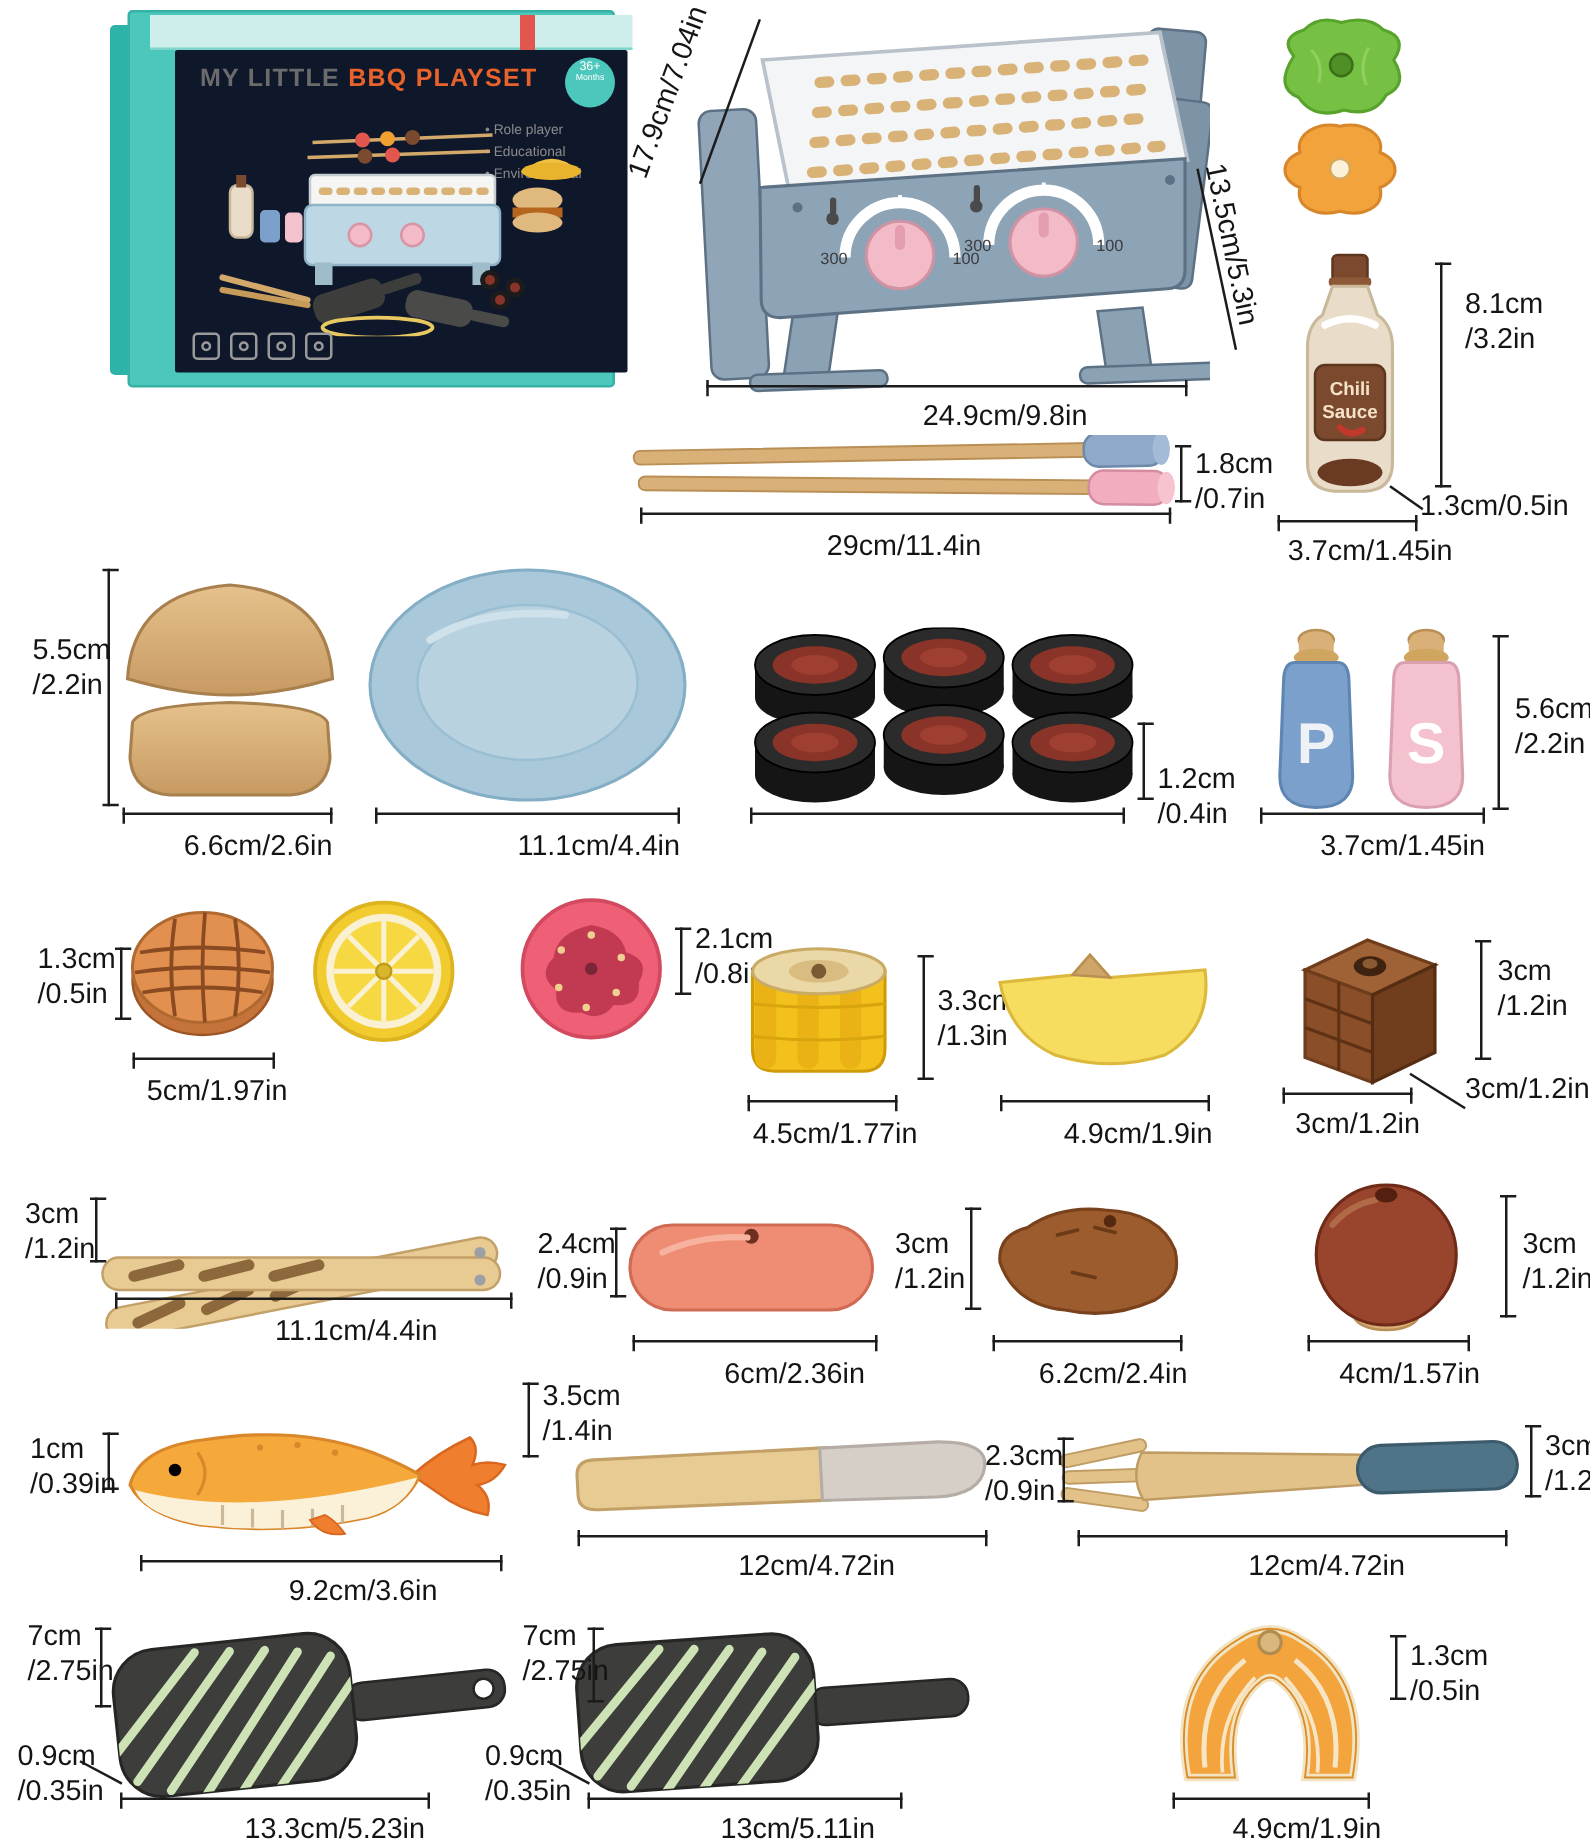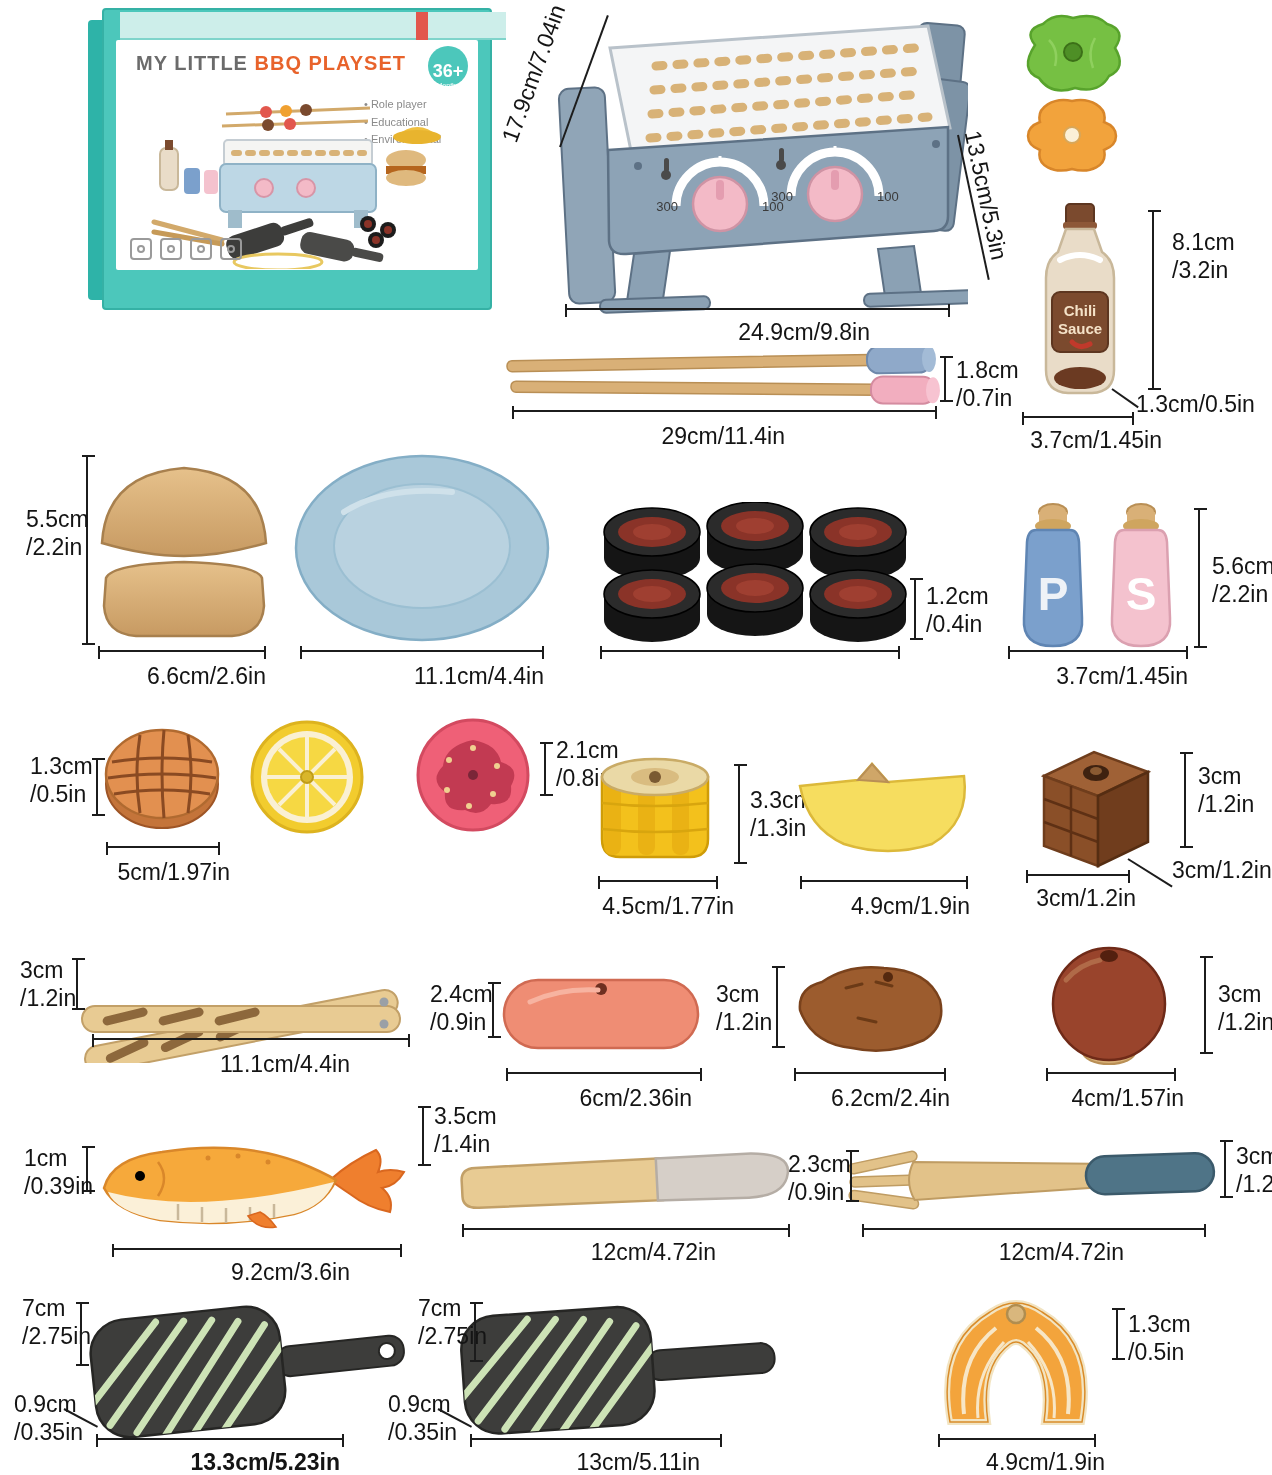--- a/index.html
+++ b/index.html
@@ -18,25 +18,25 @@
   .dline { position:absolute; border-top:2px solid #1c1c1c; height:0; transform-origin:left center; }
   .rotA { transform:rotate(-70deg); transform-origin:left bottom; }
   .rotB { transform:rotate(78deg); transform-origin:left top; }
 
   
   .pbox { position:absolute; left:88px; top:8px; width:404px; height:302px; }
   .pbox-side { position:absolute; left:0; top:12px; width:16px; height:280px; background:#2eb3a8; border-radius:4px 0 0 4px; }
   .pbox-main { position:absolute; left:14px; top:0; width:390px; height:302px; background:#4cc7bb; border:2px solid #35b1a5; border-radius:4px; }
   .pbox-topstrip { position:absolute; left:16px; top:2px; width:386px; height:28px; background:#cdeeea; border-bottom:2px solid #7fd4cb; }
   .pbox-redtab { position:absolute; left:296px; top:0; width:12px; height:28px; background:#e2574d; }
-  .pbox-face { position:absolute; left:12px; top:30px; width:362px; height:230px; background:#ffffff; border-radius:2px; }
+  .pbox-face { position:absolute; left:36px; top:30px; width:362px; height:258px; background:#0f172a; border-radius:2px; }
   .pbox-title { position:absolute; left:20px; top:12px; font-size:20px; font-weight:bold; letter-spacing:1px; }
   .pbox-title .t1 { color:#6b6b6b; } .pbox-title .t2 { color:#e8632b; }
   .pbox-badge { position:absolute; right:10px; top:6px; width:40px; height:40px; border-radius:50%; background:#4cc7bb; color:#fff; text-align:center; }
-  .pbox-badge .b1 { display:block; font-size:18px; font-weight:bold; margin-top:15px; }
+  .pbox-badge .b1 { display:block; font-size:10px; font-weight:normal; margin-top:2px; }
   .pbox-badge .b2 { display:block; font-size:7px; }
   .pbox-bullets { position:absolute; right:6px; top:56px; width:108px; list-style:none; font-size:11px; color:#8a8a8a; line-height:1.6; }
   .pbox-bullets li::before { content:"• "; color:#8a8a8a; }
   .pbox-icons { position:absolute; left:14px; bottom:10px; display:flex; gap:8px; }
   .pbox-icons span { display:block; width:22px; height:22px; border:2px solid #9a9a9a; border-radius:4px; position:relative; }
   .pbox-icons span i { position:absolute; left:5px; top:5px; width:8px; height:8px; border:2px solid #9a9a9a; border-radius:50%; }
 </style>
 </head>
 <body>
 
@@ -284,21 +284,21 @@
       </g>
     <g transform="translate(266,92)">
         <rect x="-48" y="0" width="96" height="26" fill="#151515"></rect>
         <ellipse cx="0" cy="26" rx="48" ry="22" fill="#151515"></ellipse>
         <ellipse cx="0" cy="0" rx="48" ry="24" fill="#2b2b2b" stroke="#000" stroke-width="1.5"></ellipse>
         <ellipse cx="0" cy="0" rx="34" ry="15" fill="#8a3328"></ellipse>
         <ellipse cx="0" cy="0" rx="19" ry="8" fill="#a84435" opacity="0.7"></ellipse>
       </g>
   </svg>
   <div class="vline" style="left:914px;top:578px;height:62px;"></div>
-  <div class="dim" style="left:926px;top:582px;">1.2cm
+  <div class="dim" style="left:926px;top:608px;">1.2cm
 /0.4in</div>
   <div class="hline" style="left:600px;top:650px;width:300px;"></div>
 
   <svg class="abs" style="left:998px;top:498px;" width="195" height="160" viewBox="0 0 195 160">
     <ellipse cx="55" cy="14" rx="14" ry="8" fill="#d9b077" stroke="#b98f55" stroke-width="2"></ellipse>
     <rect x="41" y="14" width="28" height="14" fill="#d9b077"></rect>
     <ellipse cx="55" cy="28" rx="18" ry="7" fill="#cfa55f"></ellipse>
     <path d="M38,32 L72,32 Q80,32 81,44 L84,120 Q86,148 55,148 Q24,148 26,120 L29,44 Q30,32 38,32 Z" fill="#7ba0cc" stroke="#5f85b3" stroke-width="2.5"></path>
     <text x="55" y="112" font-size="46" font-weight="bold" fill="#eef2f7" text-anchor="middle">P</text>
     <ellipse cx="143" cy="14" rx="14" ry="8" fill="#d9b077" stroke="#b98f55" stroke-width="2"></ellipse>
@@ -509,21 +509,21 @@
       </g>
     </g>
   </svg>
   <div class="dim" style="left:22px;top:1294px;">7cm
 /2.75in</div>
   <div class="vline" style="left:80px;top:1302px;height:64px;"></div>
   <div class="dim" style="left:14px;top:1390px;">0.9cm
 /0.35in</div>
   <div class="dline" style="left:64px;top:1408px;width:38px;transform:rotate(28deg);"></div>
   <div class="hline" style="left:96px;top:1438px;width:248px;"></div>
-  <div class="dim c" style="left:130px;top:1448px;width:210px;font-weight:bold;">13.3cm/5.23in</div>
+  <div class="dim c" style="left:130px;top:1448px;width:210px;">13.3cm/5.23in</div>
 
   <svg class="abs" style="left:455px;top:1300px;" width="330" height="140" viewBox="0 0 330 140">
     <defs>
         <clipPath id="pan2clip">
           <rect x="8" y="8" width="190" height="118" rx="34"></rect>
         </clipPath>
       </defs>
     <g transform="rotate(-4 150 70)">
       <rect x="192" y="54" width="128" height="30" rx="14" fill="#3d3d3b" stroke="#262624" stroke-width="2"></rect>
       <rect x="8" y="8" width="190" height="118" rx="34" fill="#3d3d3b" stroke="#262624" stroke-width="2.5"></rect>

